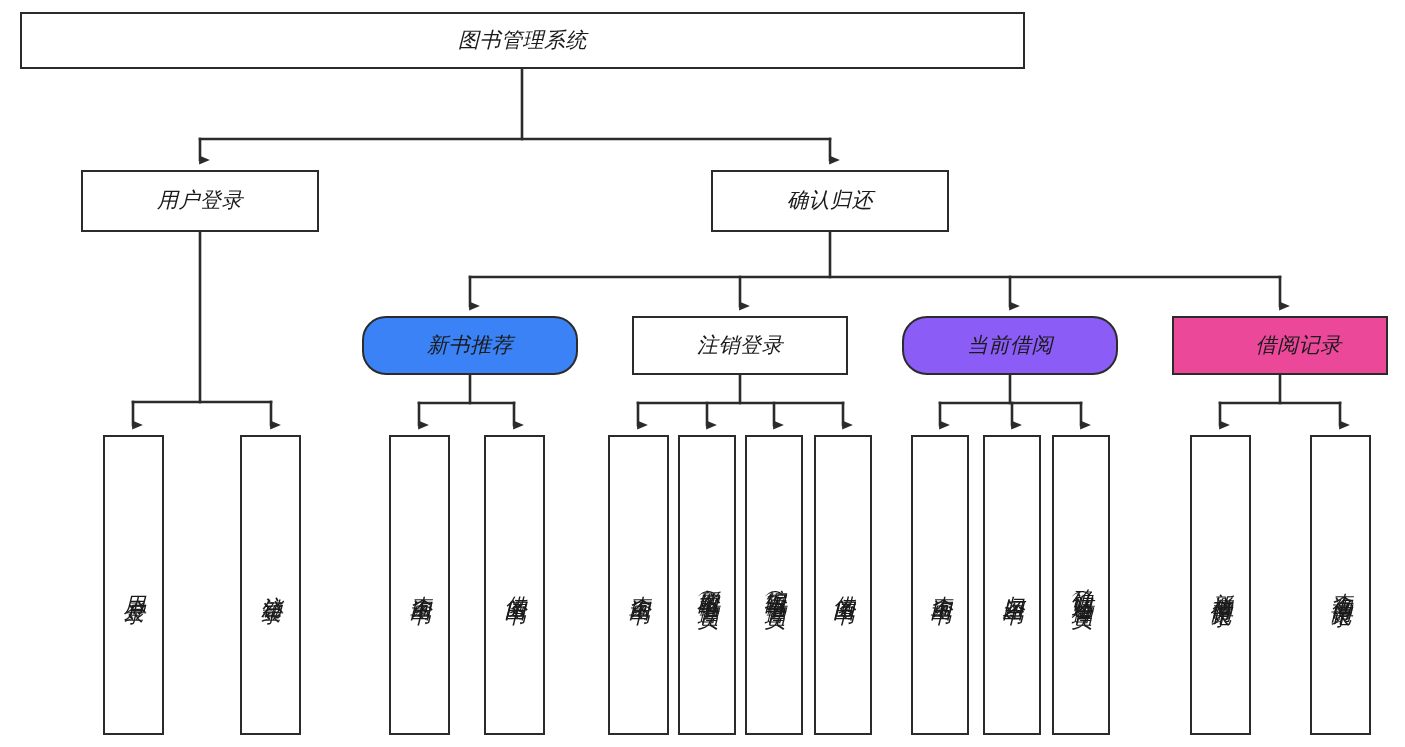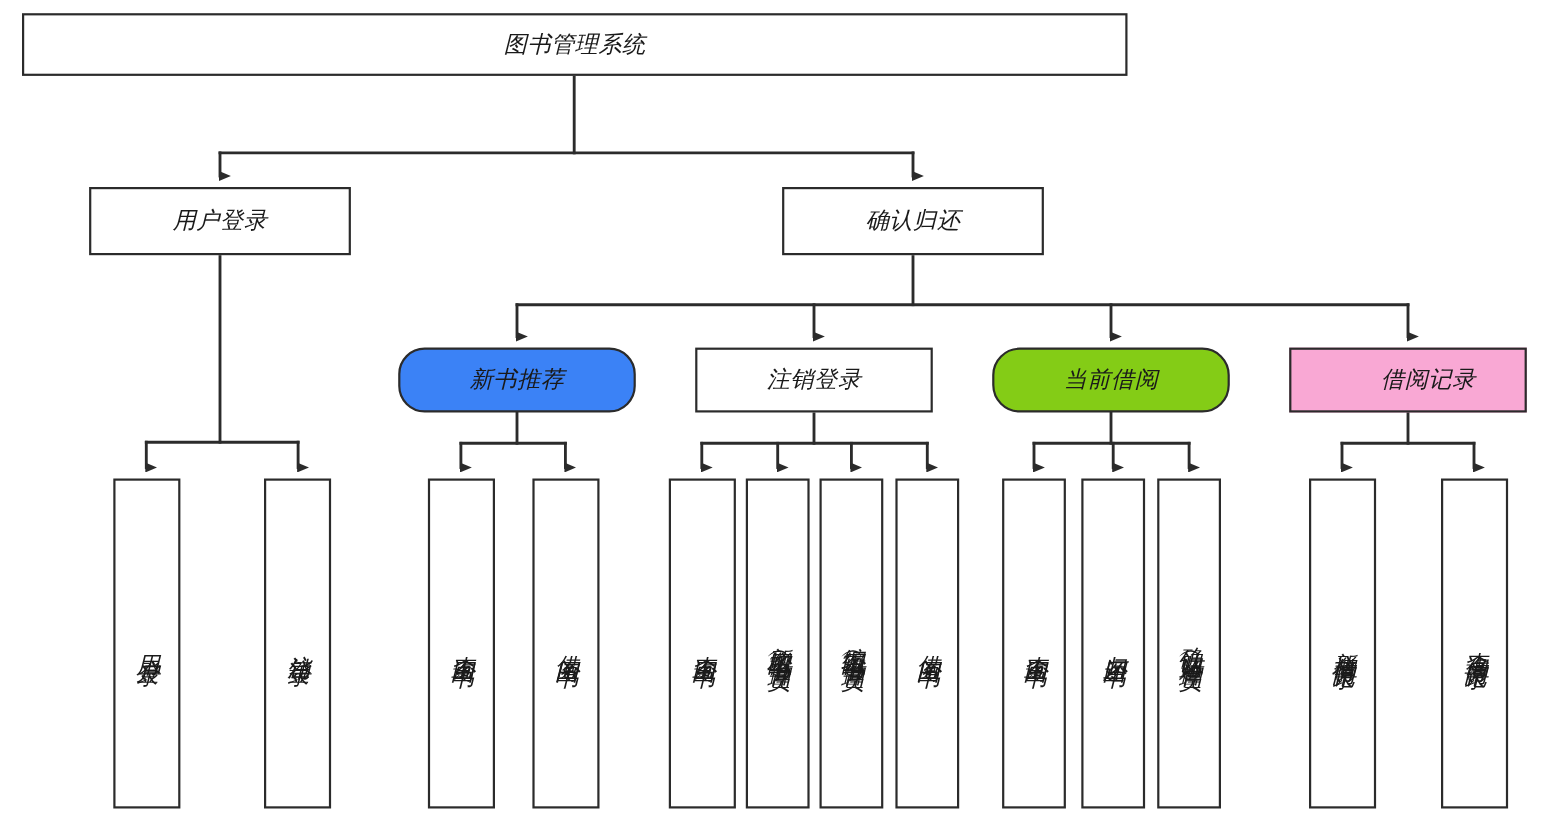--- a/index.html
+++ b/index.html
@@ -139,24 +139,24 @@
   <div class="node horiz" style="left: 711px; top: 170px; width: 238px; height: 62px; border-color: rgb(43, 43, 43); background: rgb(255, 255, 255); color: rgb(26, 26, 26);">
     <span class="nlabel">确认归还</span>
   </div>
 
   <div class="node horiz" style="left: 362px; top: 316px; width: 216px; height: 59px; border-color: rgb(43, 43, 43); background: #3b82f6; color: rgb(26, 26, 26); border-radius: 24px;">
     <span class="nlabel">新书推荐</span>
   </div>
   <div class="node horiz" style="left: 632px; top: 316px; width: 216px; height: 59px; border-color: rgb(43, 43, 43); background: rgb(255, 255, 255); color: rgb(26, 26, 26);">
     <span class="nlabel">注销登录</span>
   </div>
-  <div class="node horiz" style="left: 902px; top: 316px; width: 216px; height: 59px; border-color: rgb(43, 43, 43); background: #84cc16; color: rgb(26, 26, 26); border-radius: 25px;">
+  <div class="node horiz" style="left: 902px; top: 316px; width: 216px; height: 59px; border-color: rgb(43, 43, 43); background: #8b5cf6; color: rgb(26, 26, 26); border-radius: 25px;">
     <span class="nlabel">当前借阅</span>
   </div>
-  <div class="node horiz" style="left: 1172px; top: 316px; width: 216px; height: 59px; border-color: rgb(43, 43, 43); background: #f9a8d4; color: rgb(26, 26, 26); padding-left: 37px;">
+  <div class="node horiz" style="left: 1172px; top: 316px; width: 216px; height: 59px; border-color: rgb(43, 43, 43); background: #ec4899; color: rgb(26, 26, 26); padding-left: 37px;">
     <span class="nlabel">借阅记录</span>
   </div>
 
   <div class="node vert" style="left: 103px; top: 435px; width: 61px; height: 300px; border-color: rgb(43, 43, 43); background: rgb(255, 255, 255); color: rgb(26, 26, 26);">
     <span class="nlabel">用户登录</span>
   </div>
   <div class="node vert" style="left: 240px; top: 435px; width: 61px; height: 300px; border-color: rgb(43, 43, 43); background: rgb(255, 255, 255); color: rgb(26, 26, 26);">
     <span class="nlabel">注销登录</span>
   </div>
 

